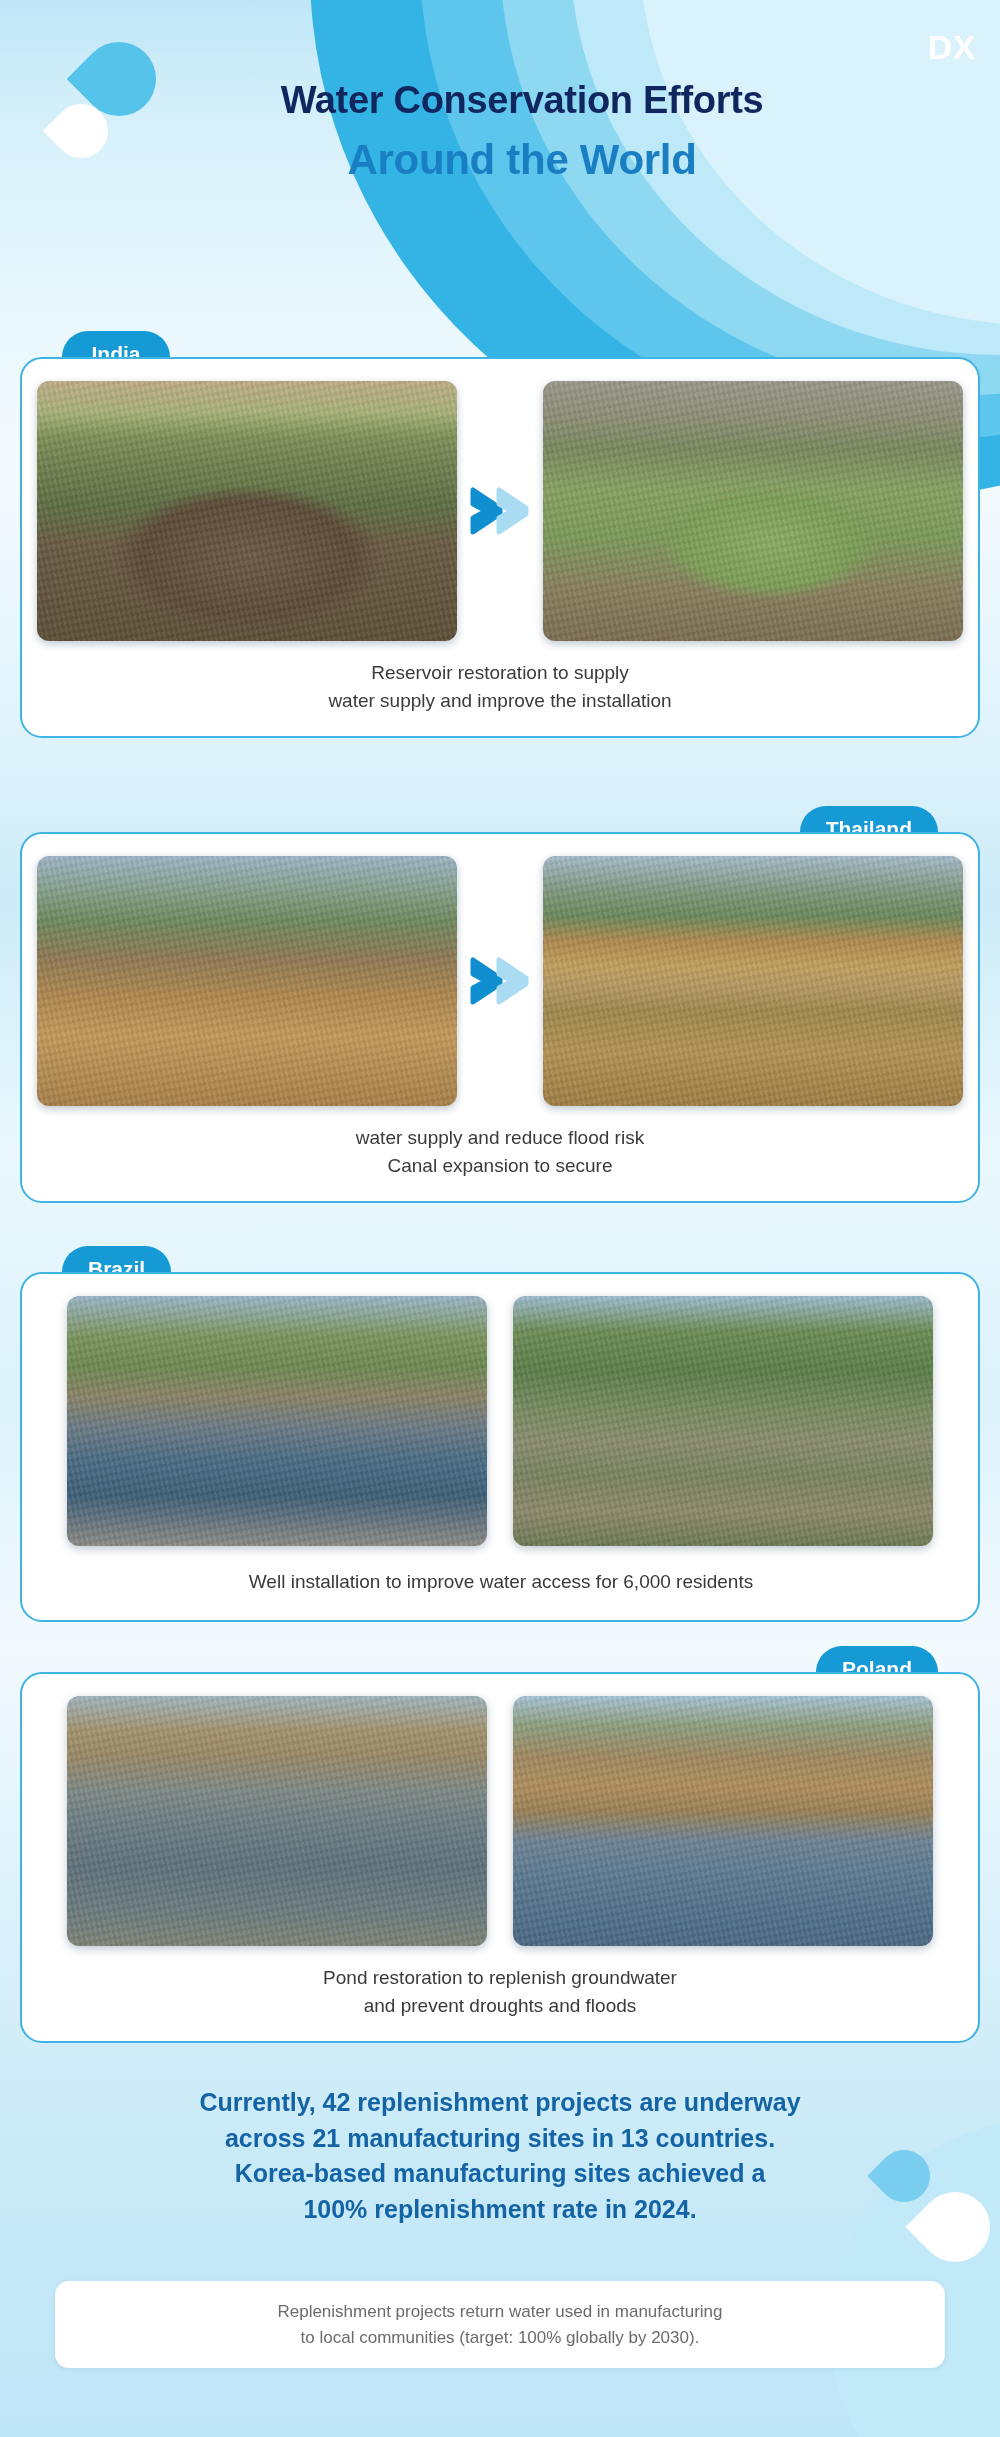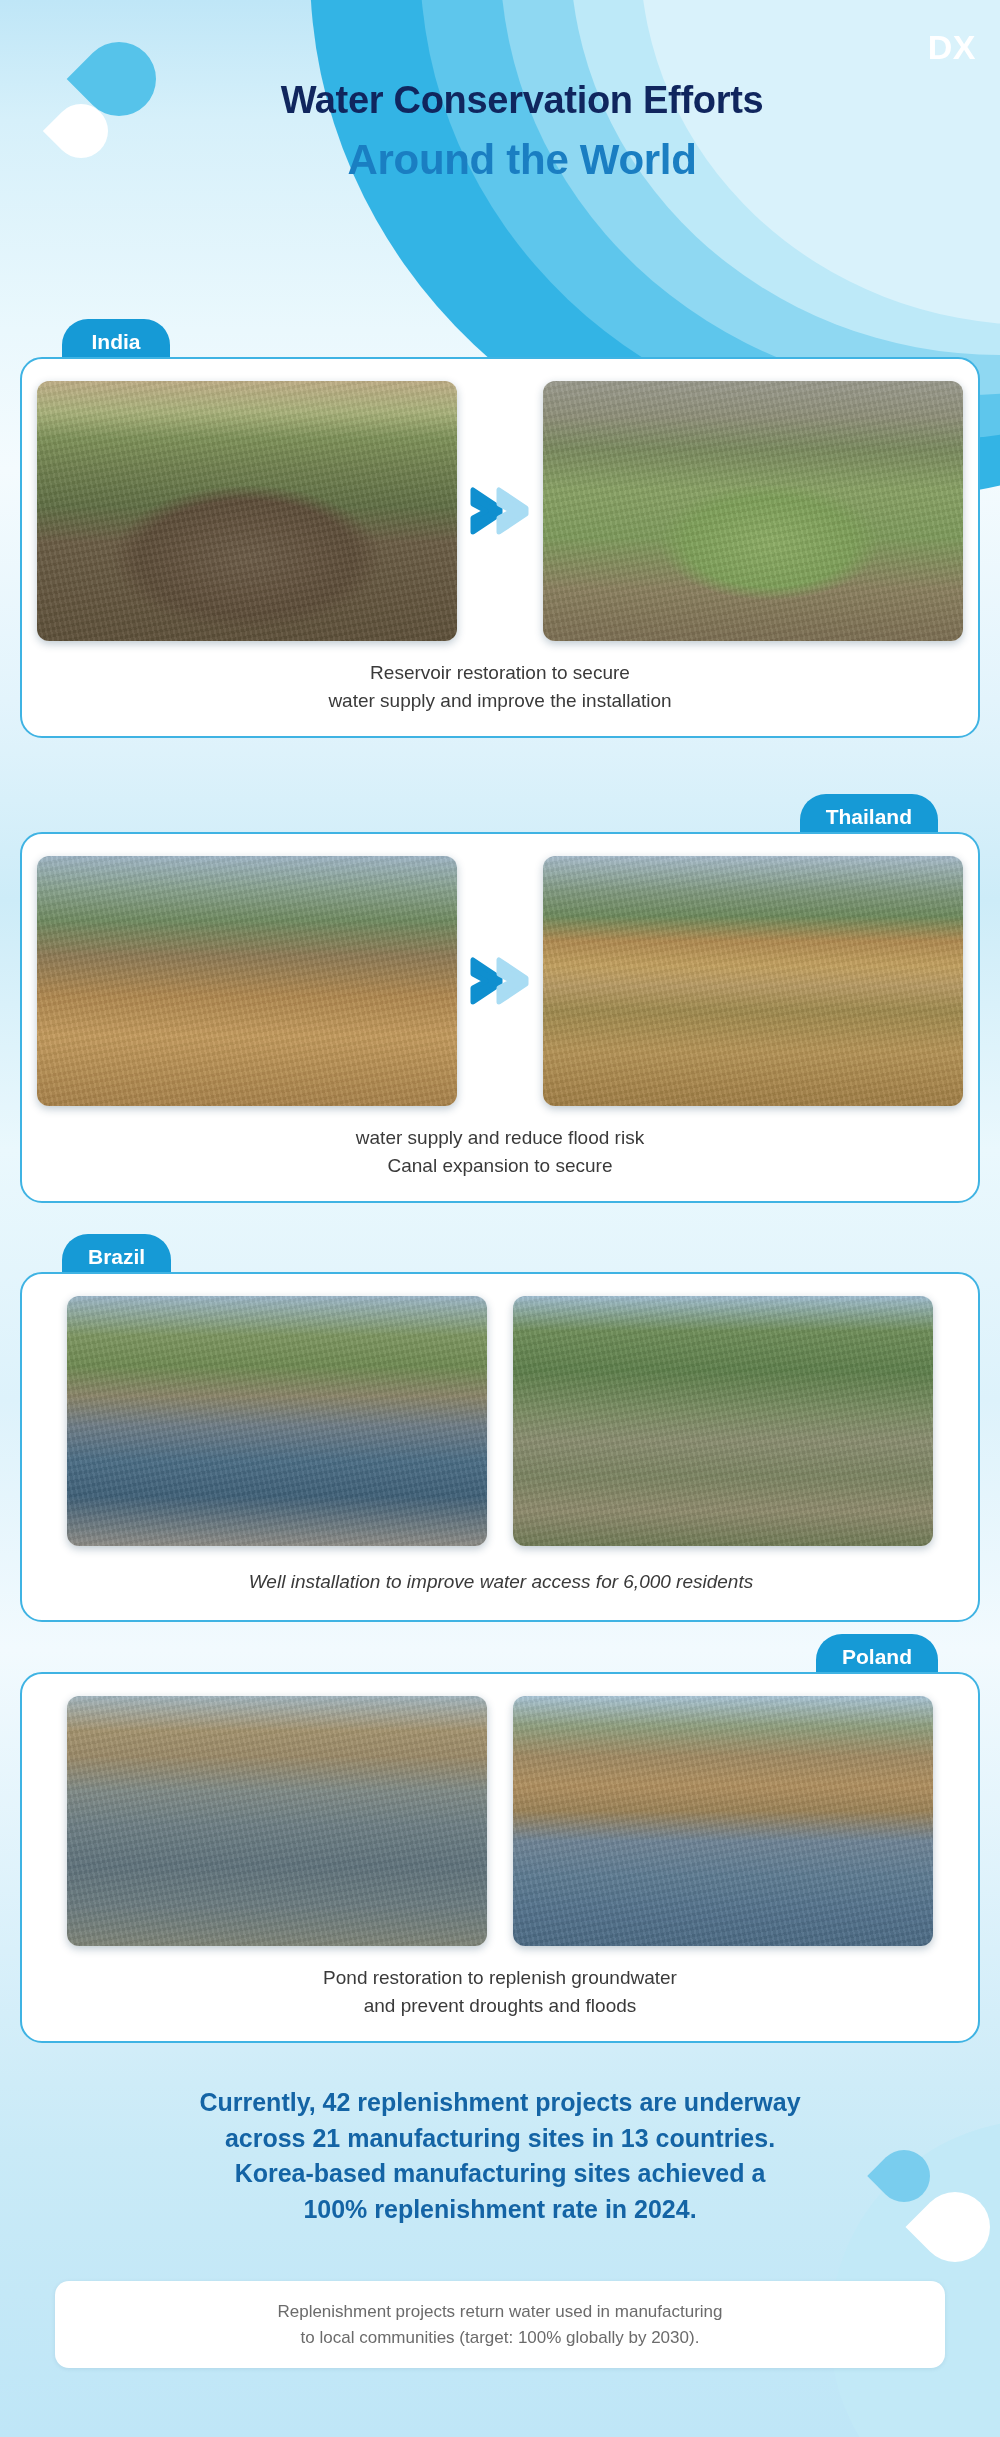--- a/index.html
+++ b/index.html
@@ -117,21 +117,21 @@
   }
 
   
   .section {
     position: absolute;
     left: 20px;
     width: 960px;
   }
   .tab {
     position: absolute;
-    top: 4px;
+    top: 16px;
     height: 46px;
     min-width: 108px;
     padding: 0 26px;
     background: #169ad6;
     border-radius: 26px 26px 0 0;
     color: #ffffff;
     font-size: 21px;
     font-weight: bold;
     display: flex;
     align-items: center;
@@ -176,21 +176,21 @@
     justify-content: center;
   }
 
   .caption {
     text-align: center;
     color: #3a3a3a;
     font-size: 19px;
     line-height: 1.45;
     padding: 12px 26px 22px 26px;
   }
-  .caption-1line { padding: 16px 24px 24px 26px; font-style: italic; }
+  .caption-1line { padding: 16px 24px 24px 26px; }
 
   
   .statement {
     position: absolute;
     left: 40px;
     width: 920px;
     text-align: center;
     color: #1464a5;
     font-size: 25px;
     font-weight: bold;
@@ -320,21 +320,21 @@
                 <path d="M29 6 L29 20 L42 27 L29 34 L29 48 L56 30 L56 24 Z" fill="#a9dcf3" stroke="#a9dcf3" stroke-width="5" stroke-linejoin="round"></path>
               </svg>
             </div>
             <div class="photo" style="width: 420px; height: 260px;">
               <div class="photo-inner img-village-pond">
                 <div class="photo-overlay"></div>
               </div>
             </div>
           </div>
           <div class="caption">
-            <div>Reservoir restoration to secure</div>
+            <div>Reservoir restoration to supply</div>
             <div>water supply and improve the installation</div>
           </div>
         </div>
       </div>
       <div class="section" style="top: 790px;">
         <div class="tab right">Thailand</div>
         <div class="card">
           <div class="photo-row">
             <div class="photo" style="width: 420px; height: 250px;">
               <div class="photo-inner img-canal-dry">

